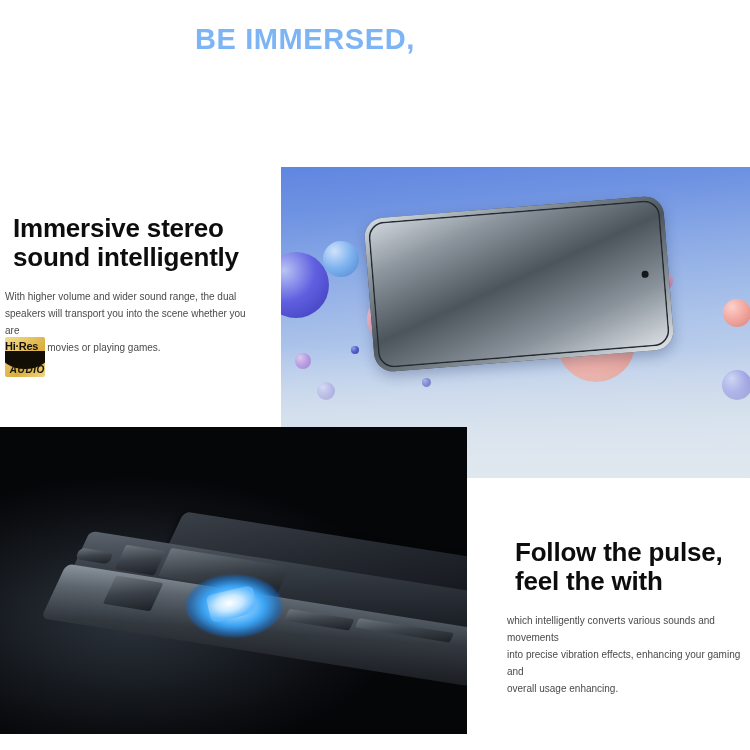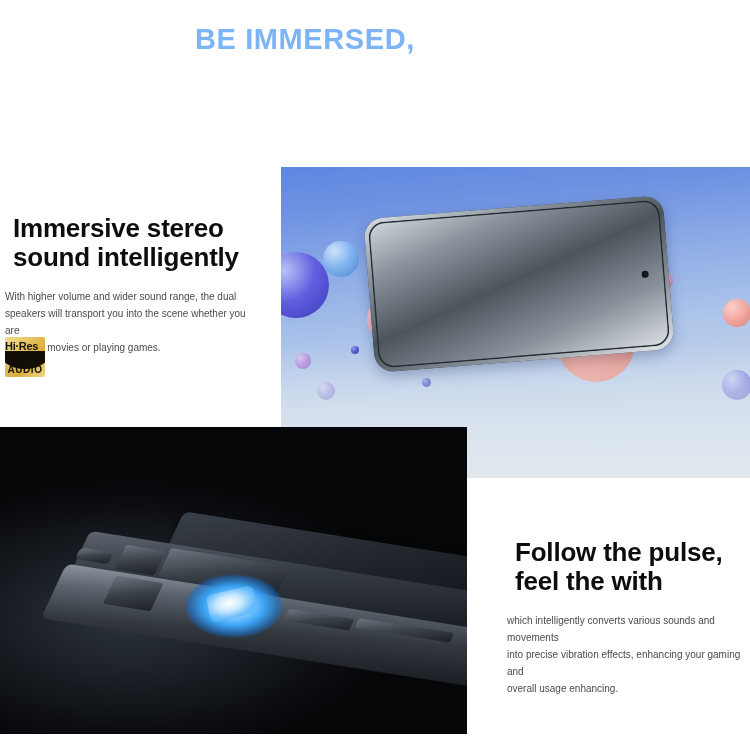--- a/index.html
+++ b/index.html
@@ -94,26 +94,27 @@
     height: 18px;
     background: #120e05;
     border-bottom-left-radius: 50% 100%;
     border-bottom-right-radius: 50% 100%;
   }
   .hires-bottom {
     position: absolute;
     left: 0;
     bottom: 1px;
     width: 100%;
-    text-align: center;
+    text-align: right;
     font-size: 10px;
     font-weight: bold;
     color: #171208;
     letter-spacing: 0.6px;
     line-height: 12px;
+    font-style: italic;
   }
 
   
   .spheres-image {
     position: absolute;
     left: 281px;
     top: 167px;
     width: 469px;
     height: 311px;
     overflow: hidden;

